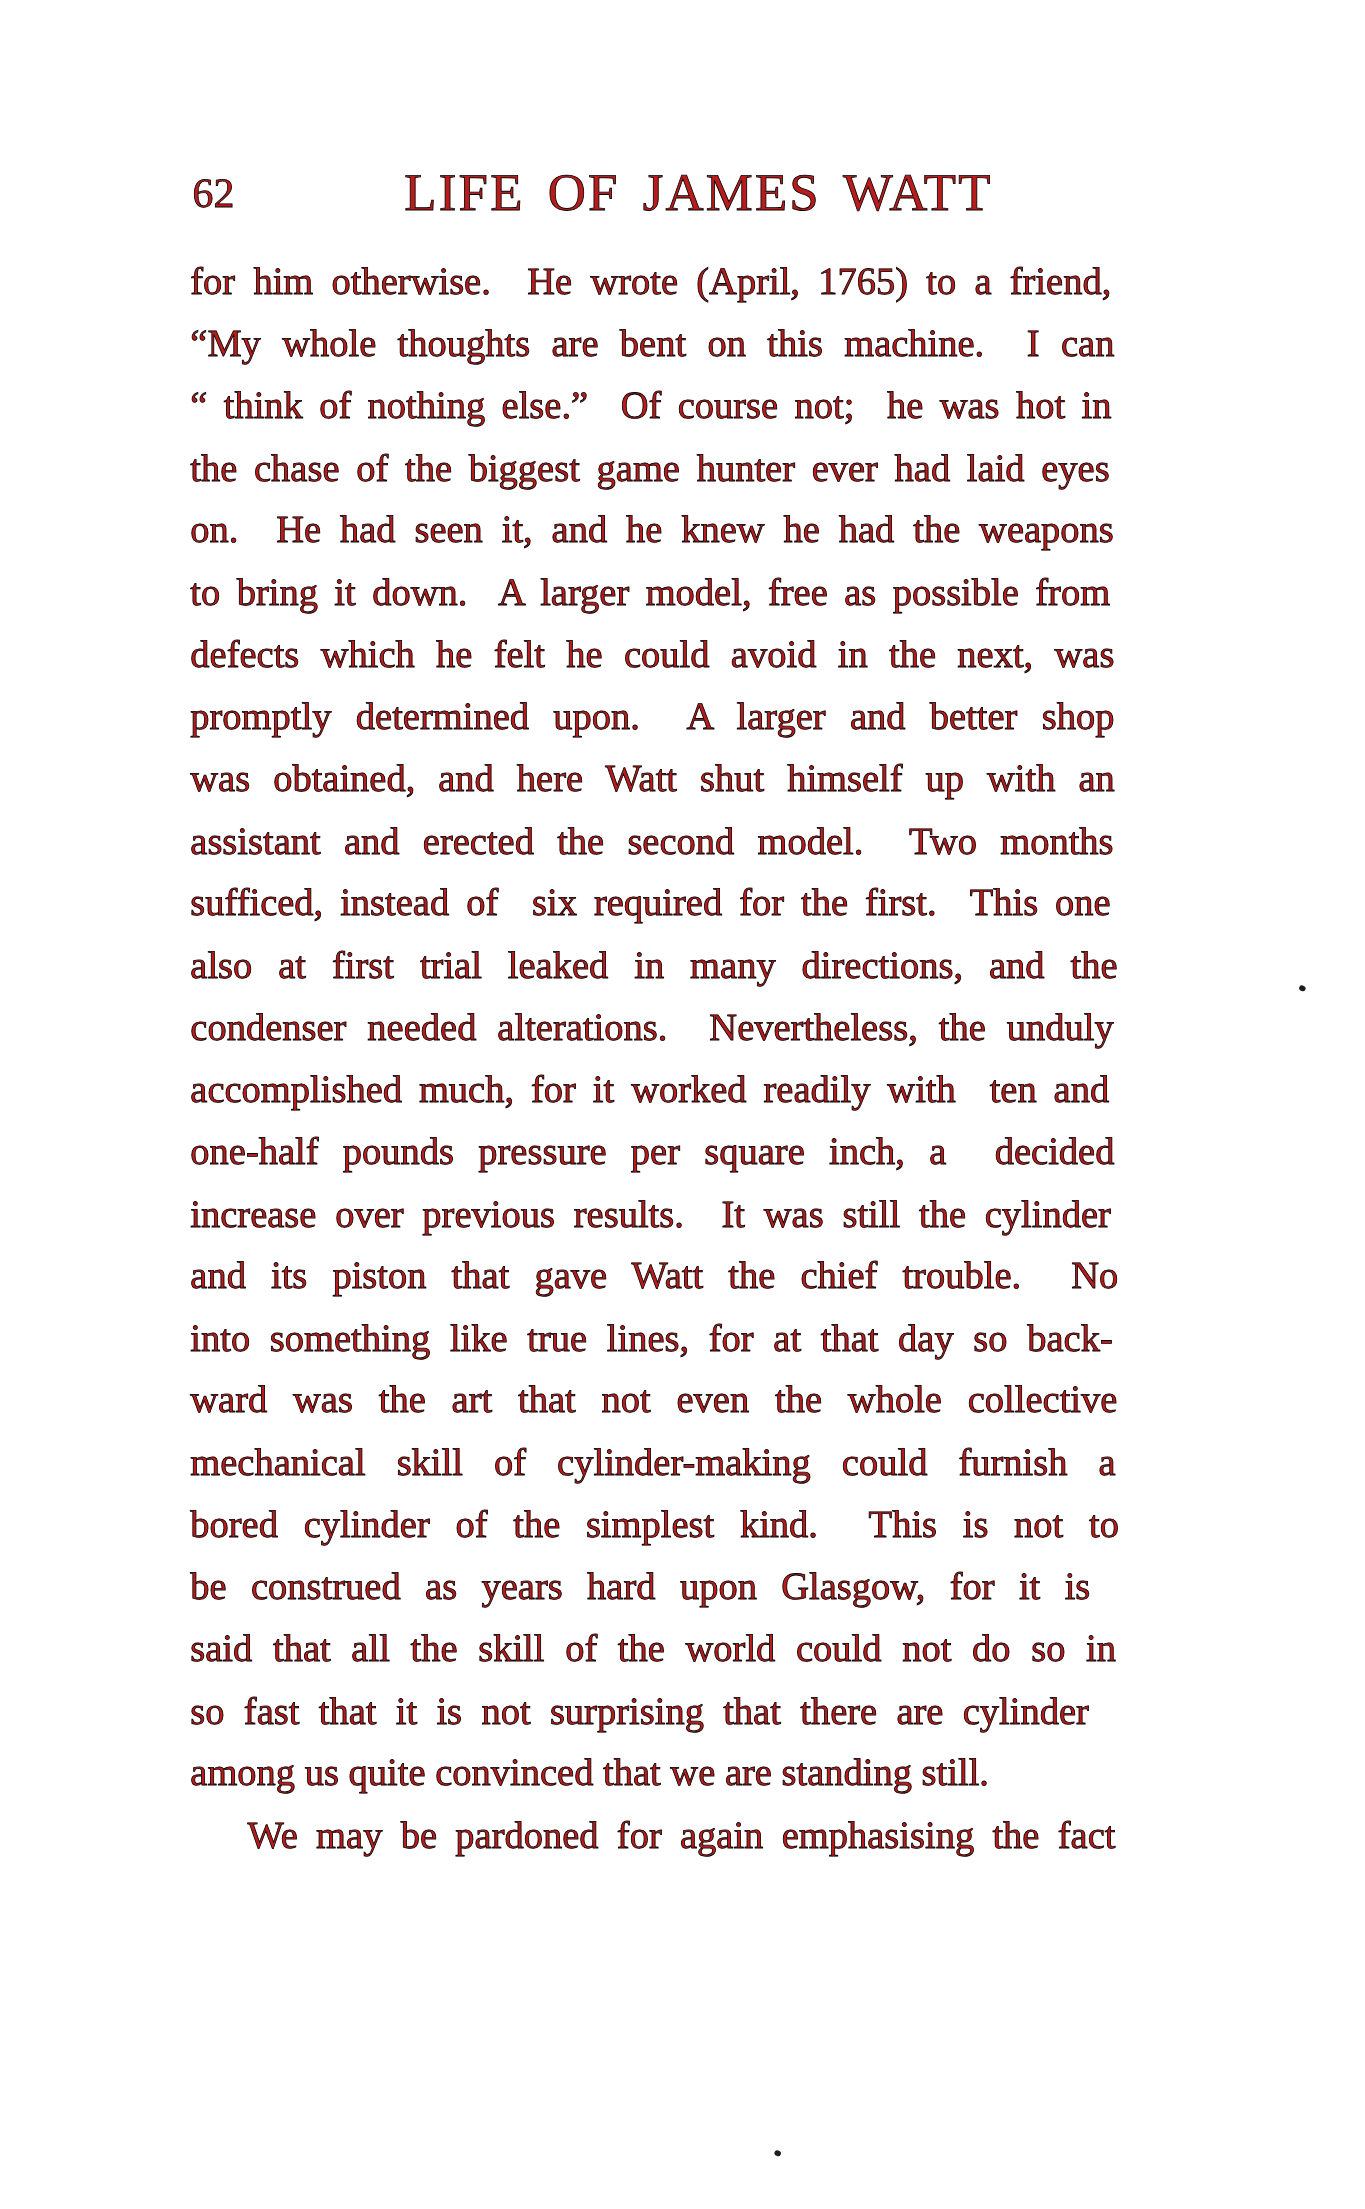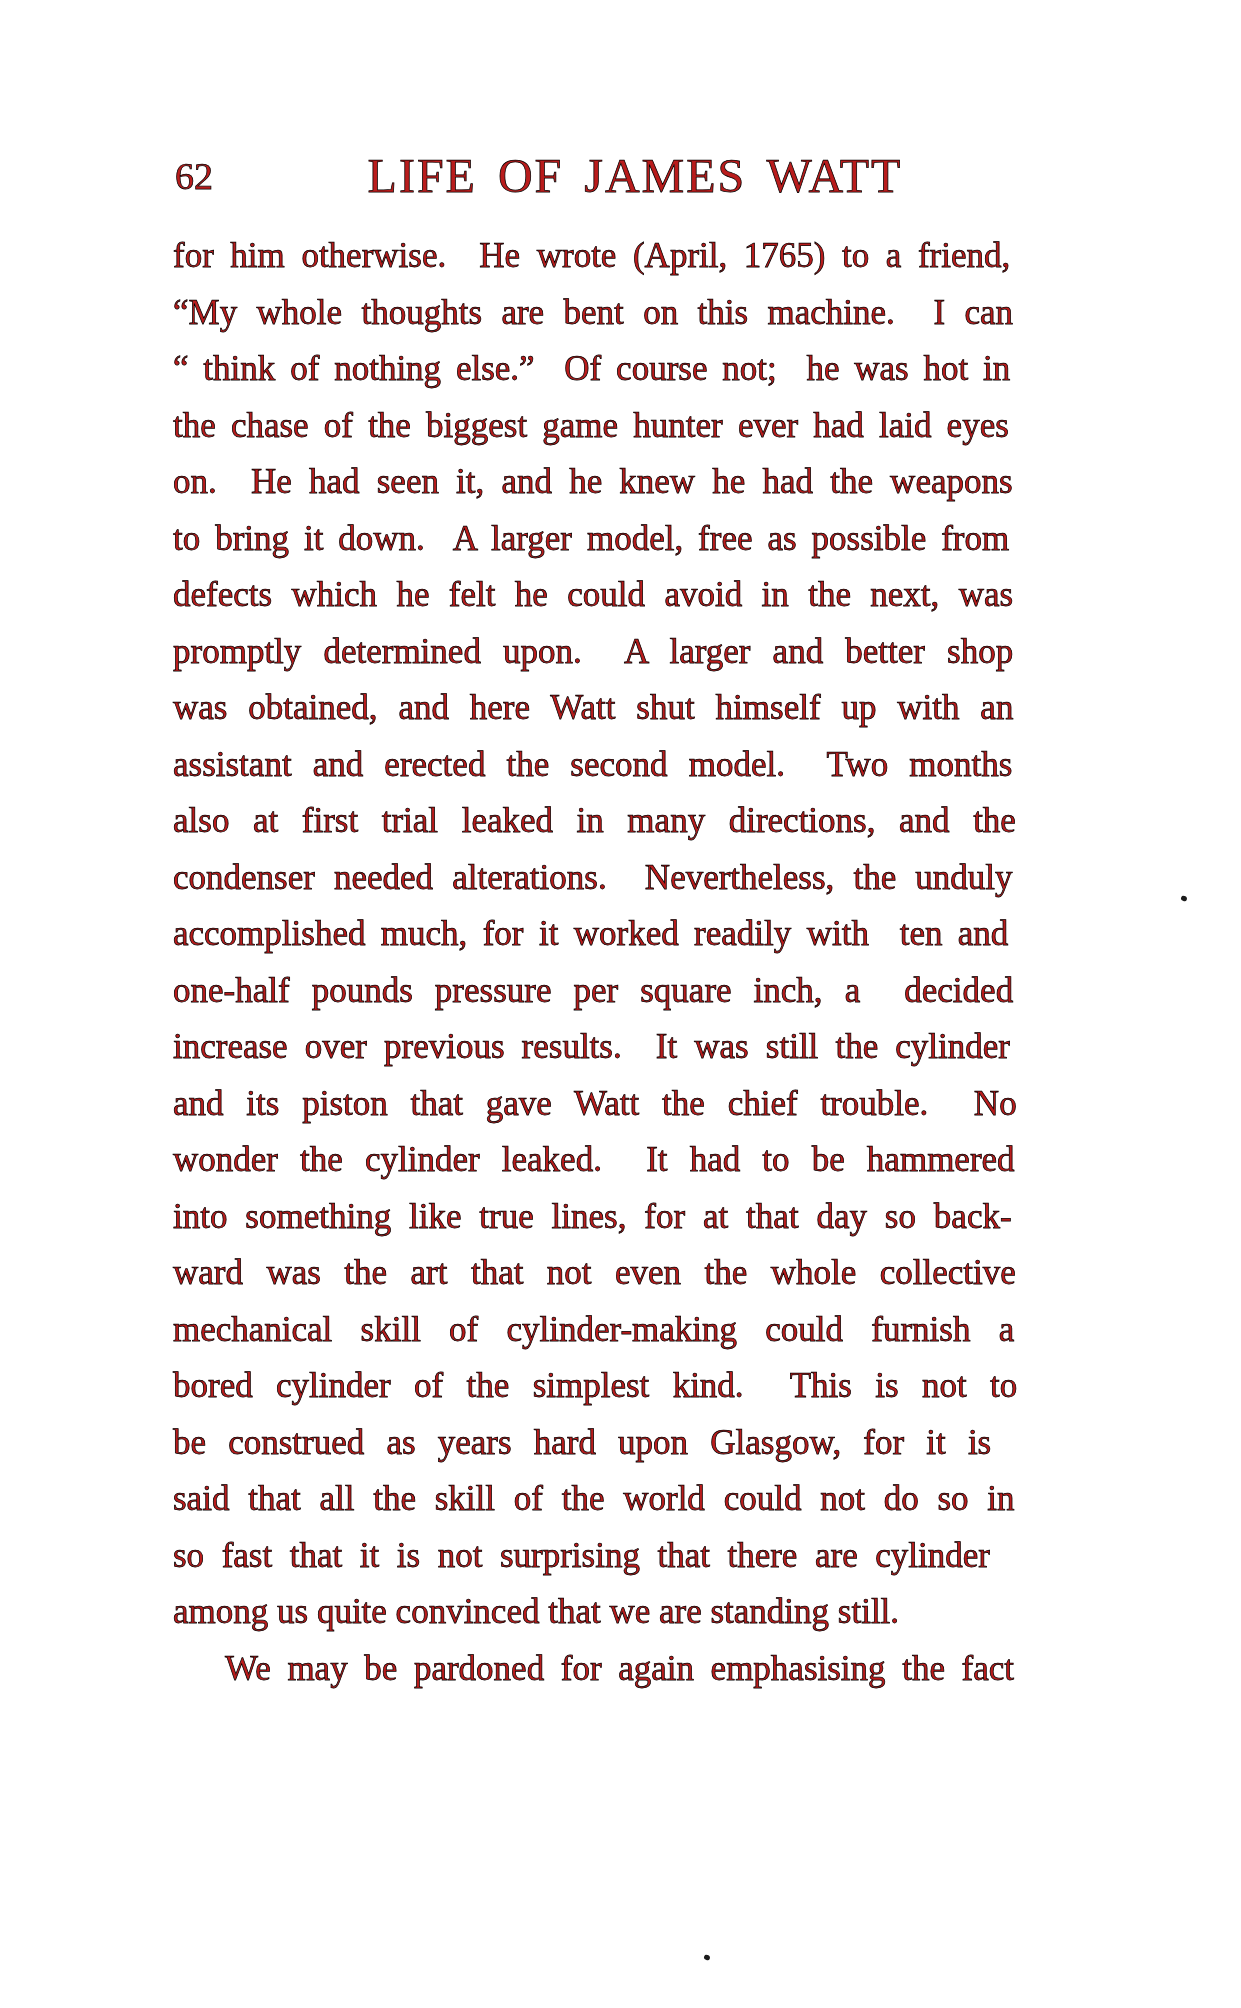--- a/index.html
+++ b/index.html
@@ -87,27 +87,27 @@
         <div class="line justify"><span class="line-text" style="word-spacing: 7.81406px;">for him otherwise.  He wrote (April, 1765) to a friend,</span></div>
         <div class="line justify"><span class="line-text" style="word-spacing: 10.6281px;">“My whole thoughts are bent on this machine.  I can</span></div>
         <div class="line justify"><span class="line-text" style="word-spacing: 6.09014px;">“ think of nothing else.”  Of course not;  he was hot in</span></div>
         <div class="line justify"><span class="line-text" style="word-spacing: 6.41719px;">the chase of the biggest game hunter ever had laid eyes</span></div>
         <div class="line justify"><span class="line-text" style="word-spacing: 8.41016px;">on.  He had seen it, and he knew he had the weapons</span></div>
         <div class="line justify"><span class="line-text" style="word-spacing: 6.17756px;">to bring it down.  A larger model, free as possible from</span></div>
         <div class="line justify"><span class="line-text" style="word-spacing: 10.6344px;">defects which he felt he could avoid in the next, was</span></div>
         <div class="line justify"><span class="line-text" style="word-spacing: 13.3711px;">promptly determined upon.  A larger and better shop</span></div>
         <div class="line justify"><span class="line-text" style="word-spacing: 12.1146px;">was obtained, and here Watt shut himself up with an</span></div>
         <div class="line justify"><span class="line-text" style="word-spacing: 12.3594px;">assistant and erected the second model.  Two months</span></div>
+        <div class="line justify"><span class="line-text" style="word-spacing: 6.64205px;">sufficed, instead of  six required for the first.  This one</span></div>
         <div class="line justify"><span class="line-text" style="word-spacing: 14.8229px;">also at first trial leaked in many directions, and the</span></div>
         <div class="line justify"><span class="line-text" style="word-spacing: 10.3359px;">condenser needed alterations.  Nevertheless, the unduly</span></div>
         <div class="line justify"><span class="line-text" style="word-spacing: 6.63889px;">accomplished much, for it worked readily with  ten and</span></div>
         <div class="line justify"><span class="line-text" style="word-spacing: 13.2969px;">one-half pounds pressure per square inch, a  decided</span></div>
         <div class="line justify"><span class="line-text" style="word-spacing: 8.32292px;">increase over previous results.  It was still the cylinder</span></div>
         <div class="line justify"><span class="line-text" style="word-spacing: 14.0453px;">and its piston that gave Watt the chief trouble.  No</span></div>
-        <div class="line justify"><span class="line-text" style="word-spacing: 13.3854px;">wonder the cylinder leaked.  It had to be hammered</span></div>
         <div class="line justify"><span class="line-text" style="word-spacing: 9.11094px;">into something like true lines, for at that day so back-</span></div>
         <div class="line justify"><span class="line-text" style="word-spacing: 14.7083px;">ward was the art that not even the whole collective</span></div>
         <div class="line justify"><span class="line-text" style="word-spacing: 19.4766px;">mechanical skill of cylinder-making could furnish a</span></div>
         <div class="line justify"><span class="line-text" style="word-spacing: 14.5875px;">bored cylinder of the simplest kind.  This is not to</span></div>
         <div class="line justify"><span class="line-text" style="word-spacing: 13.408px;">be construed as years hard upon Glasgow, for it is</span></div>
         <div class="line justify"><span class="line-text" style="word-spacing: 10.0221px;">said that all the skill of the world could not do so in</span></div>
         <div class="line justify"><span class="line-text" style="word-spacing: 8.78906px;">so fast that it is not surprising that there are cylinder</span></div>
         <div class="line"><span class="line-text">among us quite convinced that we are standing still.</span></div>
       </div>
     <div class="para">

